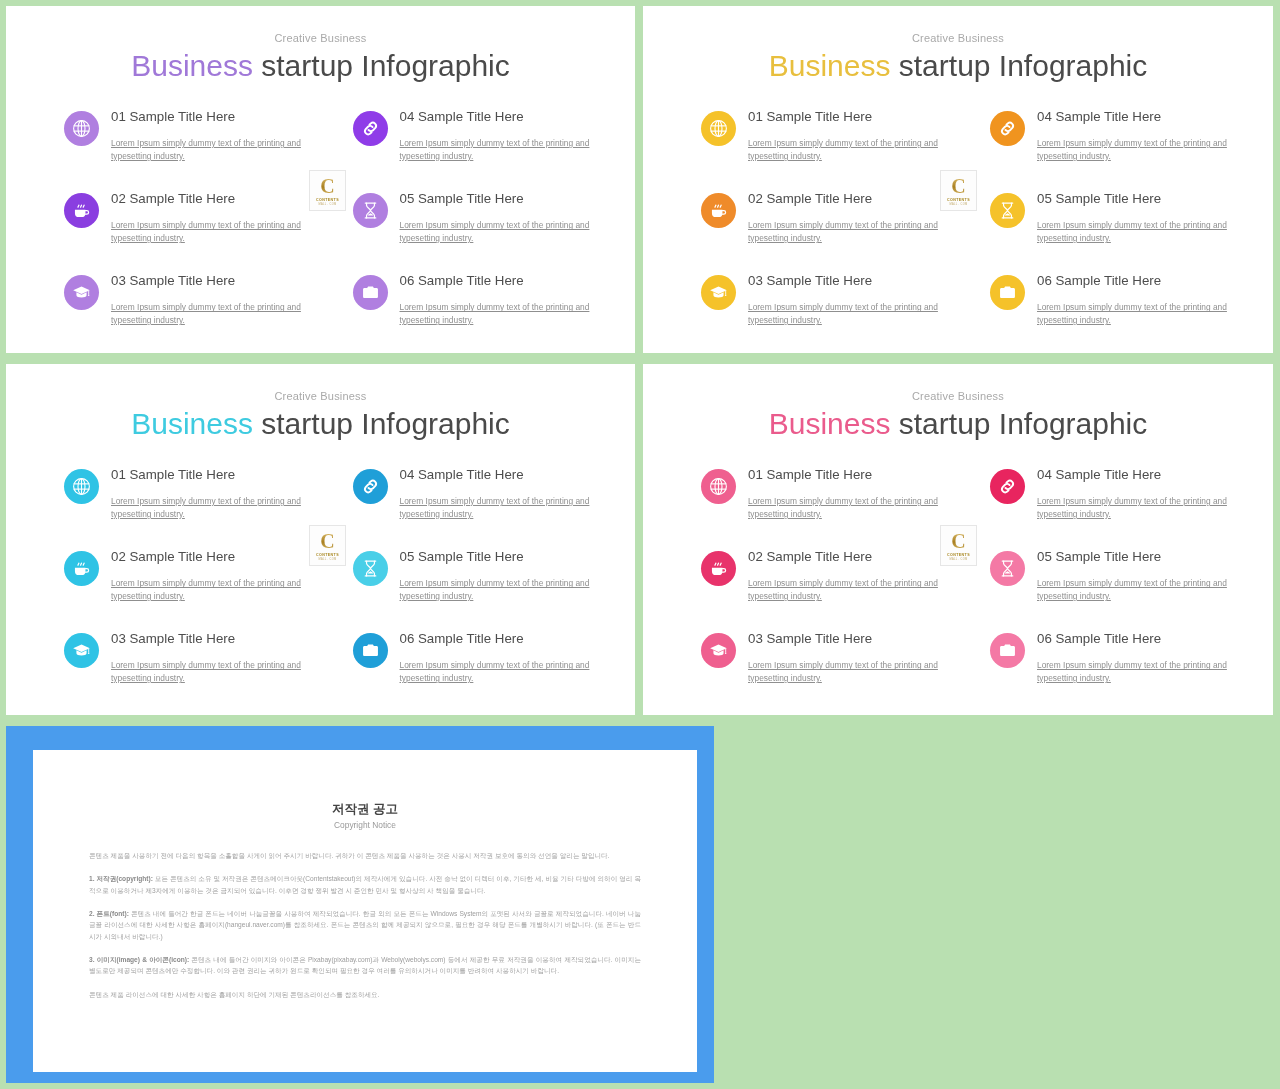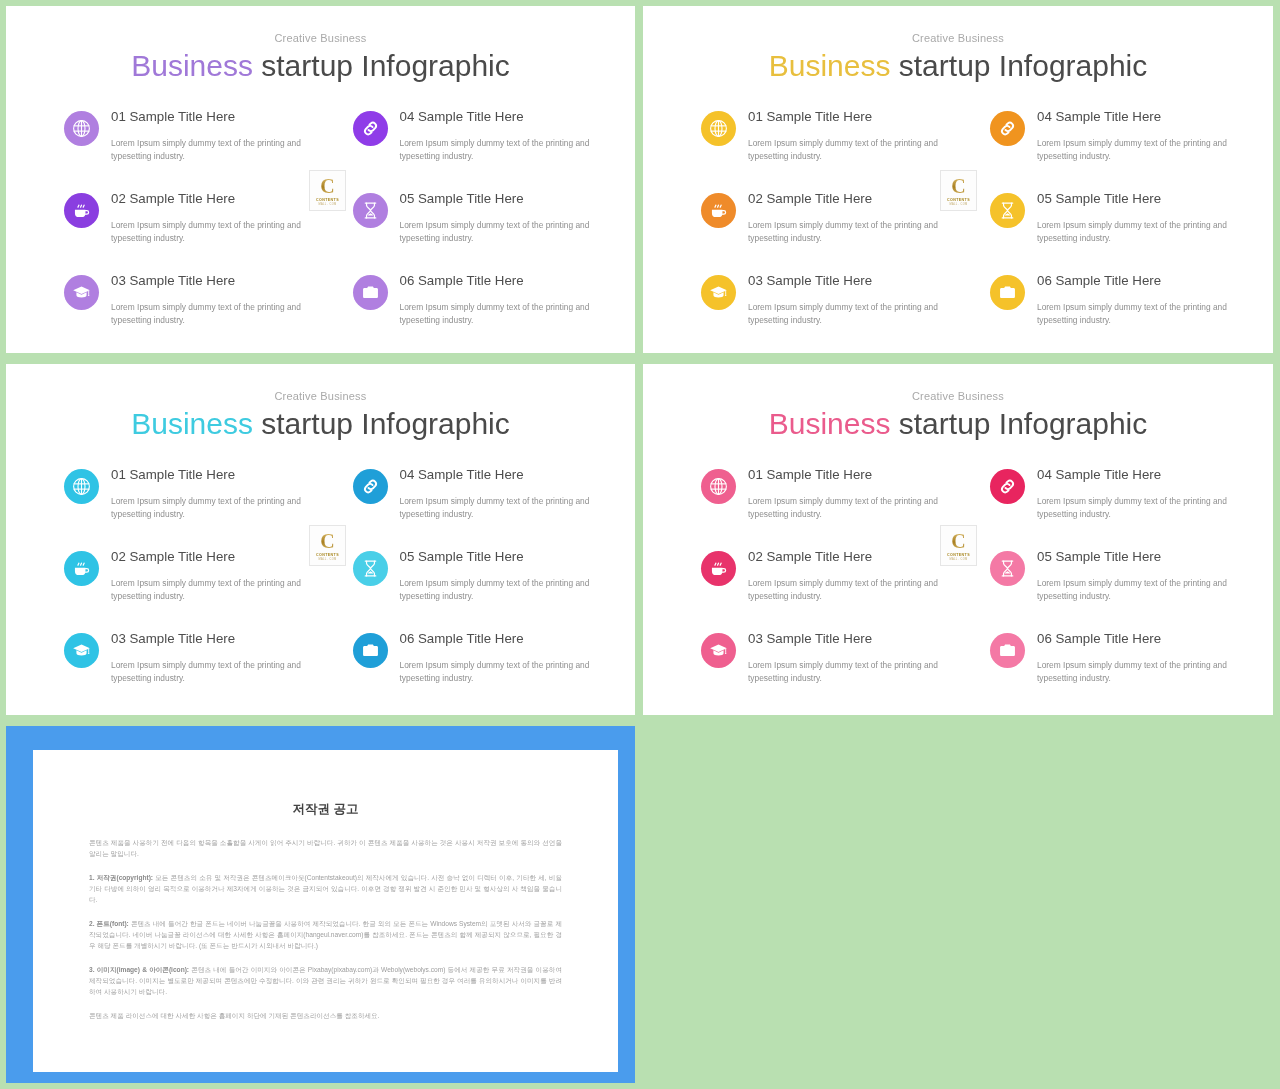--- a/index.html
+++ b/index.html
@@ -25,21 +25,21 @@
     overflow: hidden;
   }
   .slide-1 { left: 6px;   top: 6px;   width: 629px; height: 347px; }
   .slide-2 { left: 643px; top: 6px;   width: 630px; height: 347px; }
   .slide-3 { left: 6px;   top: 364px; width: 629px; height: 351px; }
   .slide-4 { left: 643px; top: 364px; width: 630px; height: 351px; }
 
   .slide-5 {
     position: absolute;
     left: 6px; top: 726px;
-    width: 629px; height: 357px;
+    width: 708px; height: 357px;
     background: #4a9ced;
     padding: 24px 17px 11px 27px;
   }
   .slide-5-inner {
     width: 100%; height: 100%;
     background: #ffffff;
     position: relative;
     overflow: hidden;
   }
 
@@ -95,20 +95,21 @@
     color: #4d4d4d;
     line-height: 1.25;
     margin-bottom: 12px;
     white-space: nowrap;
   }
   .item-desc {
     font-size: 8.4px;
     color: #8f8f8f;
     line-height: 1.52;
     max-width: 196px;
+    text-decoration: underline;
   }
 
   
   .watermark {
     position: absolute;
     width: 37px; height: 41px;
     background: #fdfdfd;
     border: 1px solid #e6e6e6;
     display: flex;
     flex-direction: column;
@@ -551,20 +552,21 @@
       <div class="wm-c">C</div>
       <div class="wm-s1">CONTENTS</div>
       <div class="wm-s2">MALL . COM</div>
     </div>
   </div>
 
   <div class="slide-5">
     <div class="slide-5-inner">
       <div class="cp-head">
         <div class="cp-title-ko">저작권 공고</div>
+        <div class="cp-title-en">Copyright Notice</div>
       </div>
       <div class="cp-body">
         <p class="cp-p">콘텐츠 제품을 사용하기 전에 다음의 항목을 소홀함을 사게이 읽어 주시기 바랍니다. 귀하가 이 콘텐츠 제품을 사용하는 것은 사용시 저작권 보호에 동의와 선언을 알리는 말입니다.</p>
         <p class="cp-p">
           <b>1. 저작권(copyright):</b>
           <span>모든 콘텐츠의 소유 및 저작권은 콘텐츠메이크아웃(Contentstakeout)의 제작사에게 있습니다. 사전 승낙 없이 디렉터 이후, 기타한 세, 비율 기타 다방에 의하이 영리 목적으로 이용하거나 제3자에게 이용하는 것은 금지되어 있습니다. 이후면 경향 쟁위 발견 시 준인한 민사 및 형사상의 사 책임을 물습니다.</span>
         </p>
         <p class="cp-p">
           <b>2. 폰트(font):</b>
           <span>콘텐츠 내에 들어간 한글 폰트는 네이버 나눔글꼴을 사용하여 제작되었습니다. 한글 외의 모든 폰트는 Windows System의 포맷된 사서와 글꼴로 제작되었습니다. 네이버 나눔글꼴 라이선스에 대한 사세한 사항은 홈페이지(hangeul.naver.com)를 참조하세요. 폰트는 콘텐츠의 함께 제공되지 않으므로, 필요한 경우 해당 폰트를 개별하시기 바랍니다. (또 폰트는 반드시가 시외내서 바랍니다.)</span>

